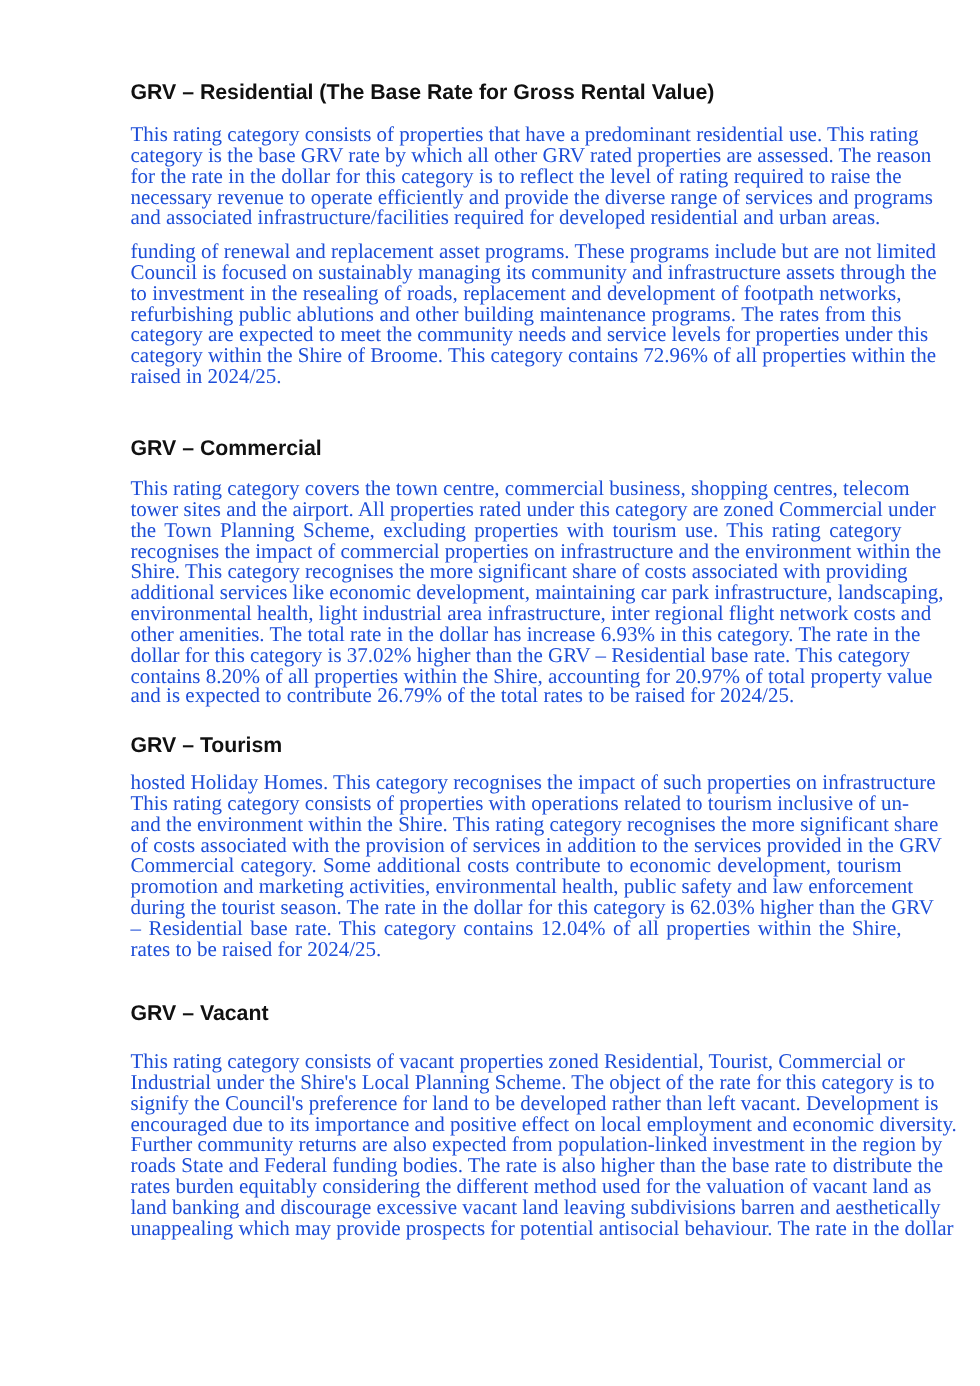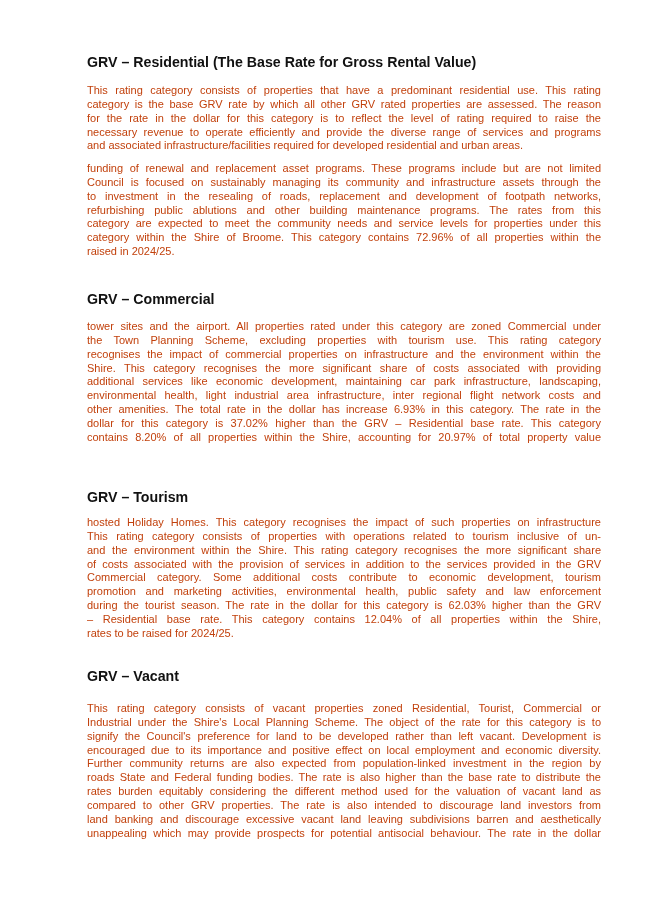--- a/index.html
+++ b/index.html
@@ -7,21 +7,21 @@
   .page { position: absolute; left: 0; top: 0; width: 653px; height: 924px; background: #fff; margin-left: 16px; }
   .heading {
     position: absolute; left: 71px; width: 514px;
     font-family: "Liberation Sans", sans-serif; font-weight: bold;
     font-size: 14.2px; line-height: 16px; color: #111;
     white-space: nowrap;
   }
   .para { position: absolute; left: 71px; width: 514px; }
   .line {
     display: block; height: 13.85px; line-height: 13.85px;
-    font-family: Liberation Sans, sans-serif; font-size: 11px; color: #c2410c;
+    font-family: Liberation Serif, serif; font-size: 14px; color: #1d4ed8;
     text-align: justify; text-align-last: justify; white-space: nowrap; overflow: visible;
   }
   .line.last { text-align-last: left; }
 </style>
 </head>
 <body>
 
 <div class="page">
 
   <div class="heading" style="top:54px">GRV – Residential (The Base Rate for Gross Rental Value)</div>
@@ -37,29 +37,31 @@
     <span class="line">Council is focused on sustainably managing its community and infrastructure assets through the</span>
     <span class="line">to investment in the resealing of roads, replacement and development of footpath networks,</span>
     <span class="line">refurbishing public ablutions and other building maintenance programs. The rates from this</span>
     <span class="line">category are expected to meet the community needs and service levels for properties under this</span>
     <span class="line">category within the Shire of Broome. This category contains 72.96% of all properties within the</span>
     <span class="line last">raised in 2024/25.</span>
   </div>
 
   <div class="heading" style="top:291px">GRV – Commercial</div>
   <div class="para" style="top:320px">
+    <span class="line">This rating category covers the town centre, commercial business, shopping centres, telecom</span>
     <span class="line">tower sites and the airport. All properties rated under this category are zoned Commercial under</span>
     <span class="line">the Town Planning Scheme, excluding properties with tourism use. This rating category</span>
     <span class="line">recognises the impact of commercial properties on infrastructure and the environment within the</span>
     <span class="line">Shire. This category recognises the more significant share of costs associated with providing</span>
     <span class="line">additional services like economic development, maintaining car park infrastructure, landscaping,</span>
     <span class="line">environmental health, light industrial area infrastructure, inter regional flight network costs and</span>
     <span class="line">other amenities. The total rate in the dollar has increase 6.93% in this category. The rate in the</span>
     <span class="line">dollar for this category is 37.02% higher than the GRV – Residential base rate. This category</span>
     <span class="line">contains 8.20% of all properties within the Shire, accounting for 20.97% of total property value</span>
+    <span class="line last">and is expected to contribute 26.79% of the total rates to be raised for 2024/25.</span>
   </div>
 
   <div class="heading" style="top:489px">GRV – Tourism</div>
   <div class="para" style="top:516px">
     <span class="line">hosted Holiday Homes. This category recognises the impact of such properties on infrastructure</span>
     <span class="line">This rating category consists of properties with operations related to tourism inclusive of un-</span>
     <span class="line">and the environment within the Shire. This rating category recognises the more significant share</span>
     <span class="line">of costs associated with the provision of services in addition to the services provided in the GRV</span>
     <span class="line">Commercial category. Some additional costs contribute to economic development, tourism</span>
     <span class="line">promotion and marketing activities, environmental health, public safety and law enforcement</span>
@@ -70,18 +72,17 @@
 
   <div class="heading" style="top:668px">GRV – Vacant</div>
   <div class="para" style="top:702px">
     <span class="line">This rating category consists of vacant properties zoned Residential, Tourist, Commercial or</span>
     <span class="line">Industrial under the Shire's Local Planning Scheme. The object of the rate for this category is to</span>
     <span class="line">signify the Council's preference for land to be developed rather than left vacant. Development is</span>
     <span class="line">encouraged due to its importance and positive effect on local employment and economic diversity.</span>
     <span class="line">Further community returns are also expected from population-linked investment in the region by</span>
     <span class="line">roads State and Federal funding bodies. The rate is also higher than the base rate to distribute the</span>
     <span class="line">rates burden equitably considering the different method used for the valuation of vacant land as</span>
-    <span class="line">compared to other GRV properties. The rate is also intended to discourage land investors from</span>
     <span class="line">land banking and discourage excessive vacant land leaving subdivisions barren and aesthetically</span>
     <span class="line">unappealing which may provide prospects for potential antisocial behaviour. The rate in the dollar</span>
   </div>
 
 </div>
 
 </body></html>

